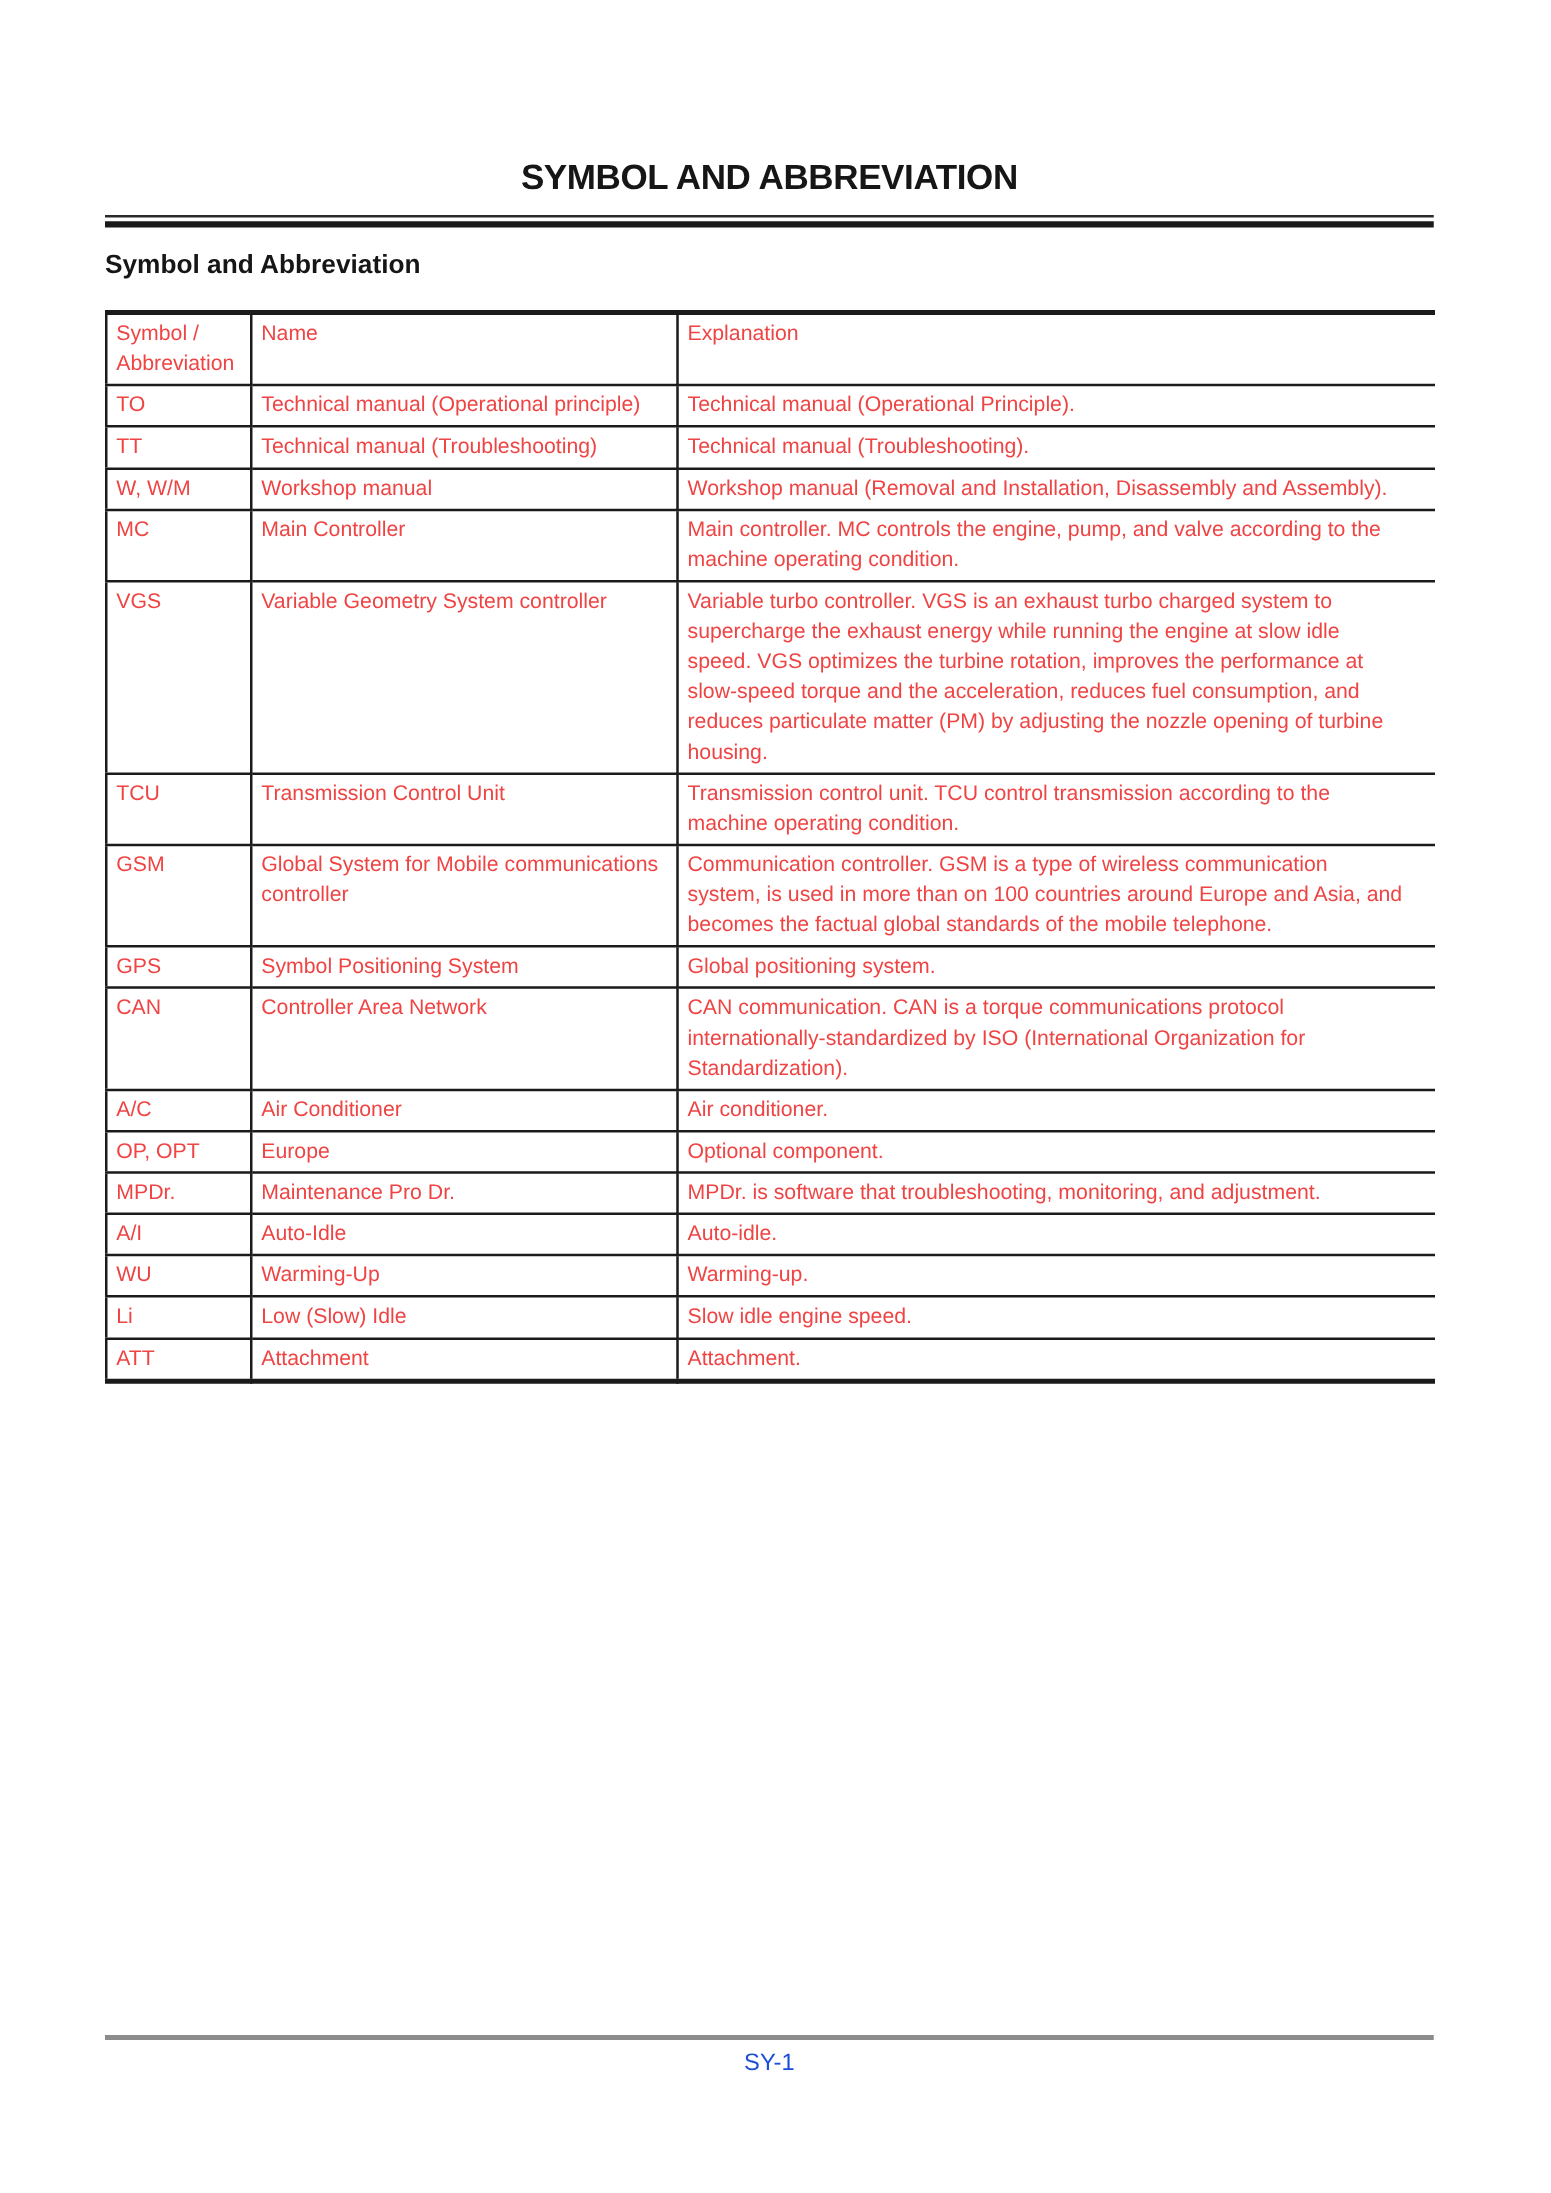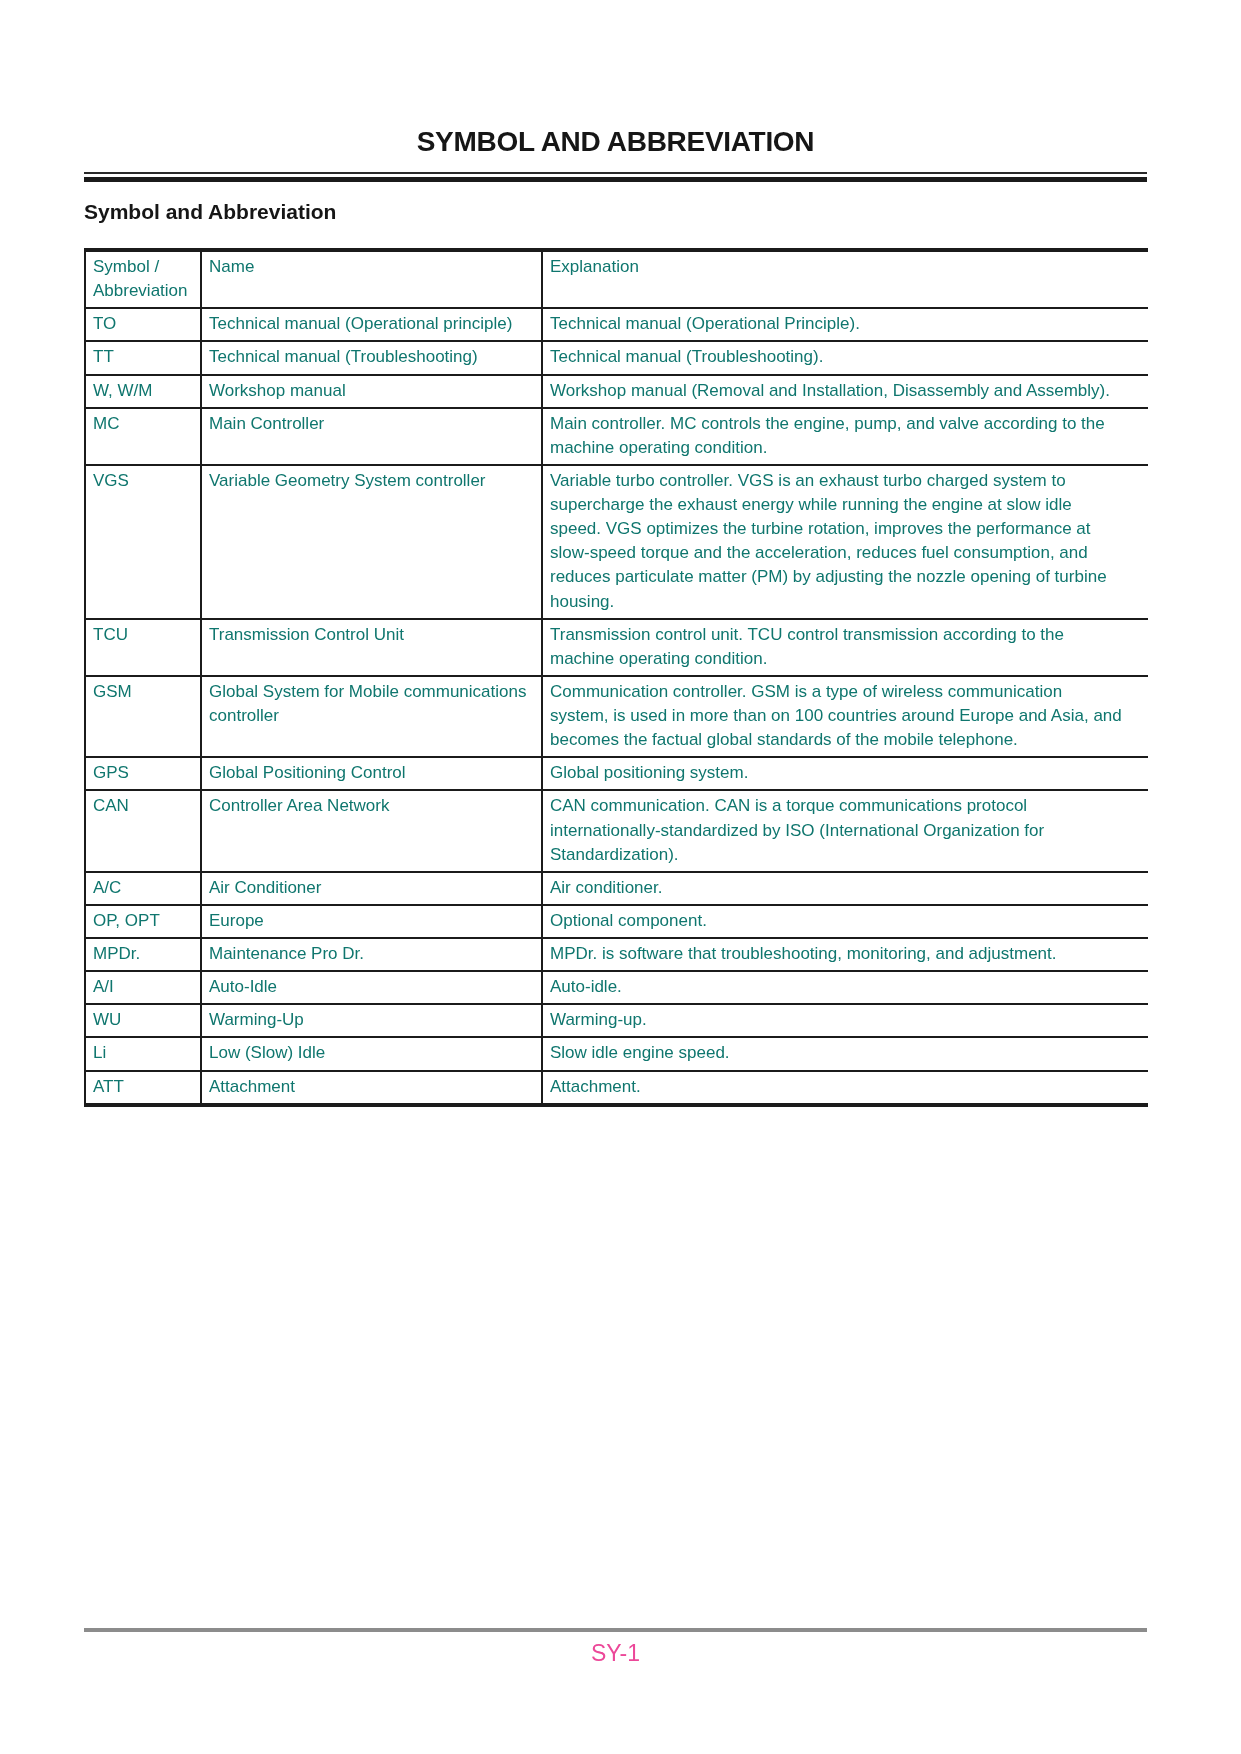--- a/index.html
+++ b/index.html
@@ -53,41 +53,41 @@
   }
   table.abbrev th,
   table.abbrev td {
     vertical-align: top;
     text-align: left;
     font-weight: normal;
     font-size: 17px;
     line-height: 1.42;
     padding: 3px 8px 4px 7px;
     border-bottom: 2px solid #1b1b1b;
-    color: #0f766e;
+    color: #ef4444;
     word-wrap: break-word;
   }
   .col-symbol-cell { border-right: 2px solid #1b1b1b; }
   .col-name-cell   { border-right: 2px solid #1b1b1b; }
   .col-explanation-cell { padding-right: 26px !important; }
   .footer {
     position: absolute;
     left: 84px;
     top: 1628px;
     width: 1063px;
   }
   .footer-rule {
     border-top: 4px solid #8c8c8c;
     height: 0;
   }
   .page-number {
     margin-top: 8px;
     text-align: center;
-    font-size: 23px;
-    color: #ec4899;
+    font-size: 19px;
+    color: #1d4ed8;
   }
 </style>
 </head>
 <body>
 
 <div class="content">
 
   <div class="doc-title">SYMBOL AND ABBREVIATION</div>
 
   <div class="double-rule"></div>
@@ -138,21 +138,21 @@
       <td class="col-name-cell">Transmission Control Unit</td>
       <td class="col-explanation-cell">Transmission control unit. TCU control transmission according to the machine operating condition.</td>
     </tr>
         <tr>
       <td class="col-symbol-cell">GSM</td>
       <td class="col-name-cell">Global System for Mobile communications controller</td>
       <td class="col-explanation-cell">Communication controller. GSM is a type of wireless communication system, is used in more than on 100 countries around Europe and Asia, and becomes the factual global standards of the mobile telephone.</td>
     </tr>
         <tr>
       <td class="col-symbol-cell">GPS</td>
-      <td class="col-name-cell">Global Positioning Control</td>
+      <td class="col-name-cell">Symbol Positioning System</td>
       <td class="col-explanation-cell">Global positioning system.</td>
     </tr>
         <tr>
       <td class="col-symbol-cell">CAN</td>
       <td class="col-name-cell">Controller Area Network</td>
       <td class="col-explanation-cell">CAN communication. CAN is a torque communications protocol internationally-standardized by ISO (International Organization for Standardization).</td>
     </tr>
         <tr>
       <td class="col-symbol-cell">A/C</td>
       <td class="col-name-cell">Air Conditioner</td>

